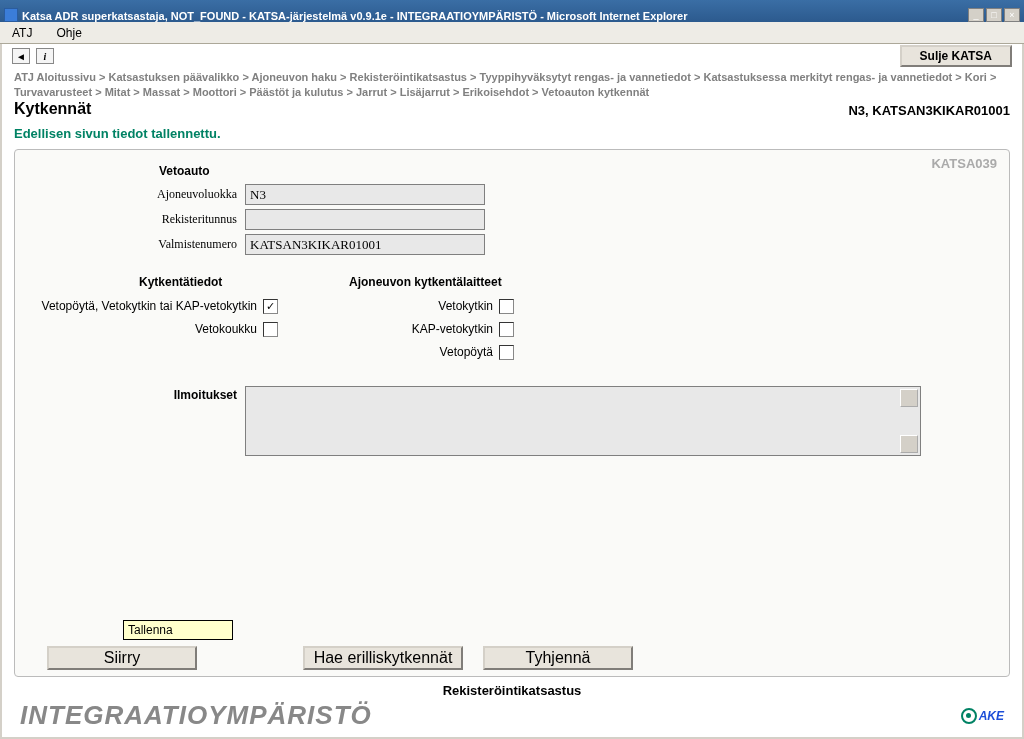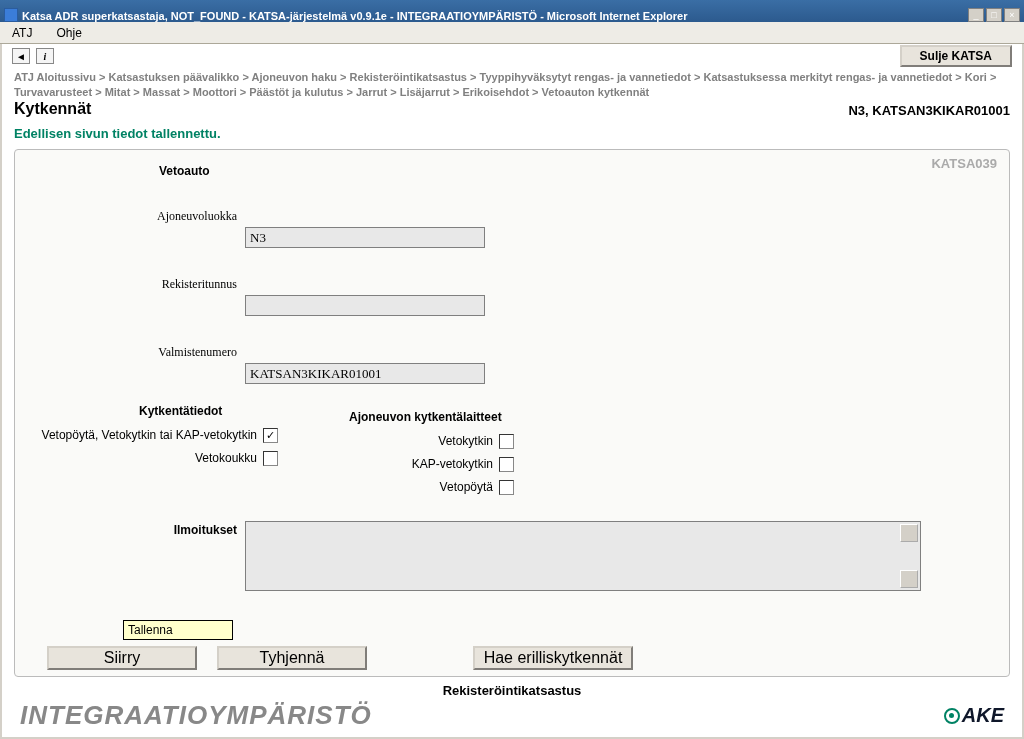--- a/index.html
+++ b/index.html
@@ -157,28 +157,27 @@
   font-size: 12px;
 }
 .form-input {
   width: 240px;
   height: 21px;
   background: #e8e8e8;
   border: 1px solid #7f7f7f;
   padding: 2px 4px;
   font-size: 13px;
   font-family: inherit;
-  margin-top: 43px;
 }
 .two-col {
   display: flex;
   margin-top: 20px;
 }
 .col-left { width: 280px; }
-.col-right { width: 260px; margin-top: 6px; }
+.col-right { width: 260px; }
 .col-heading {
   font-weight: bold;
   font-size: 12px;
   text-align: left;
   padding-left: 110px;
   margin-bottom: 10px;
 }
 .col-right .col-heading { padding-left: 40px; }
 .check-row {
   display: flex;
@@ -284,24 +283,24 @@
 }
 .footer-brand {
   font-size: 26px;
   font-weight: bold;
   font-style: italic;
   color: #888;
   letter-spacing: 1px;
 }
 .footer-logo {
   margin-left: auto;
-  color: #0f172a;
+  color: #1d4ed8;
   font-weight: bold;
   font-style: italic;
-  font-size: 20px;
+  font-size: 12px;
   display: flex;
   align-items: center;
   gap: 2px;
 }
 .footer-logo-swirl {
   width: 16px; height: 16px;
   border: 2px solid #008264;
   border-radius: 50%;
   position: relative;
 }
@@ -416,22 +415,22 @@
 
     <div class="ilm-row">
       <div class="ilm-label">Ilmoitukset</div>
       <div class="ilm-textarea"></div>
     </div>
 
     <div class="tallenna-box">Tallenna</div>
 
     <div class="bottom-btns">
       <button class="action-btn">Siirry</button>
+      <button class="action-btn action-btn-wide">Hae erilliskytkennät</button>
       <button class="action-btn">Tyhjennä</button>
-      <button class="action-btn action-btn-wide">Hae erilliskytkennät</button>
     </div>
   </div>
 
   <div class="footer-label">Rekisteröintikatsastus</div>
 
   <div class="footer-row">
     <div class="footer-brand">INTEGRAATIOYMPÄRISTÖ</div>
     <div class="footer-logo">
       <div class="footer-logo-swirl"></div>
       <span>AKE</span>

